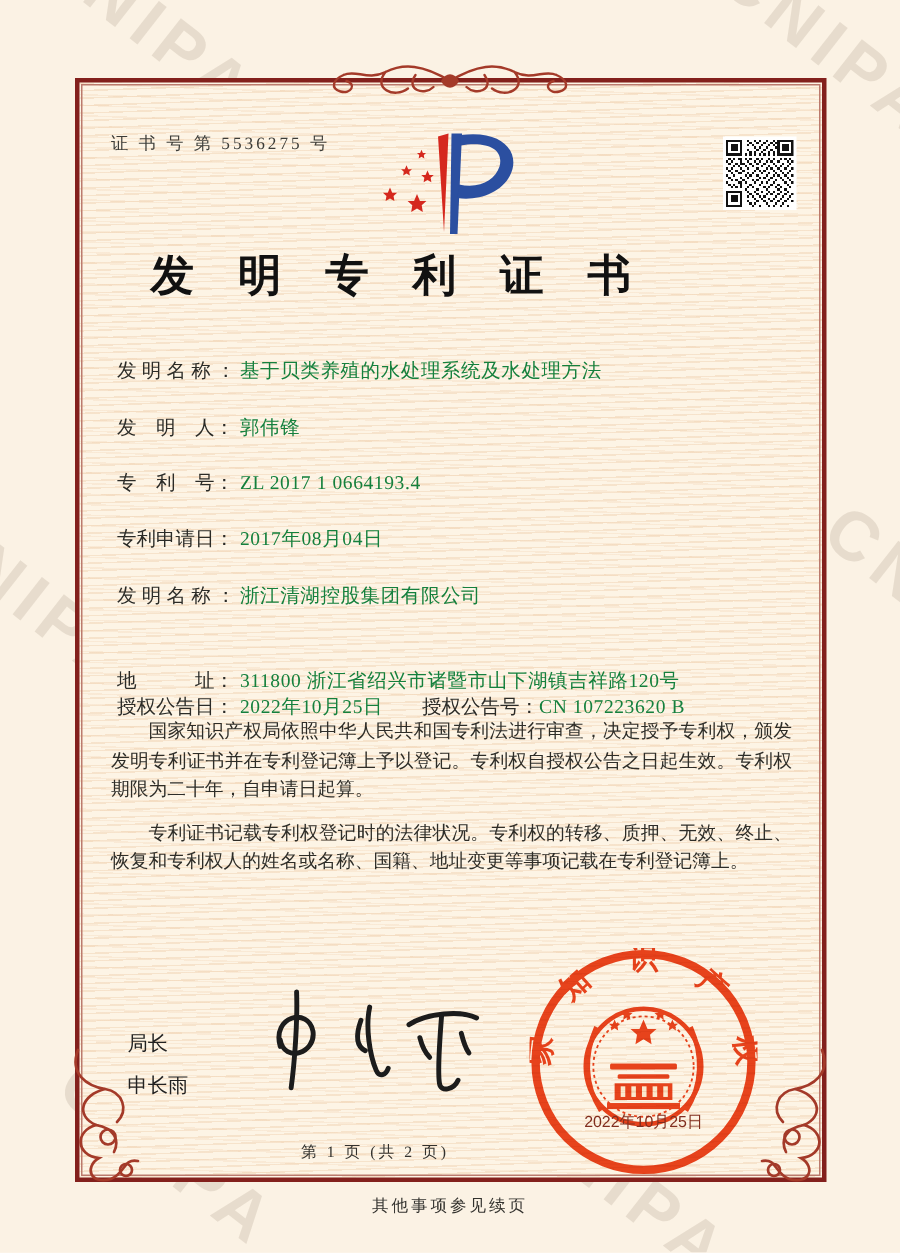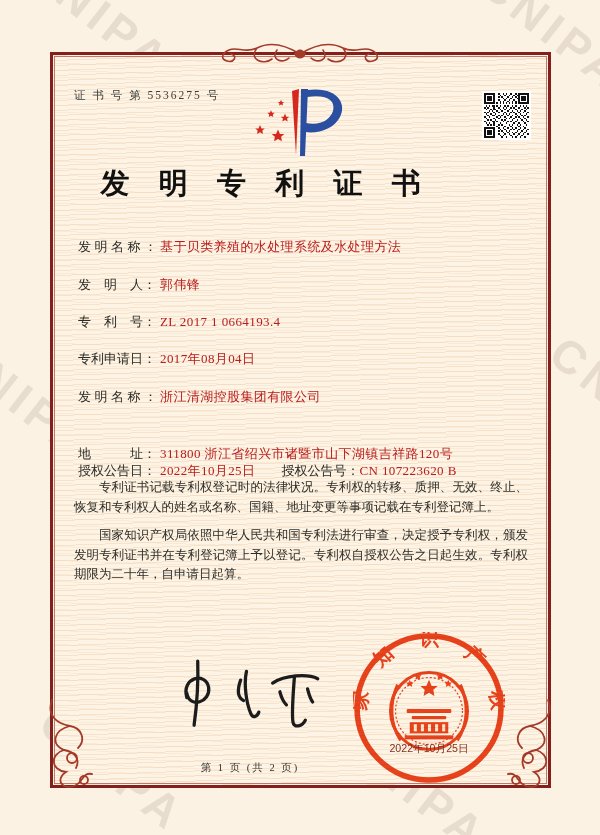--- a/index.html
+++ b/index.html
@@ -23,21 +23,21 @@
   .title{position:absolute;left:0;top:164px;width:521px;text-align:center;font-size:29px;
          font-weight:600;letter-spacing:11px;padding-left:11px;box-sizing:border-box;color:#111;}
 
   .logo{position:absolute;left:248px;top:86px;}
   .qr{position:absolute;left:482px;top:91px;width:49px;height:49px;background:#fff;padding:2px;box-sizing:border-box;}
 
   .fields{position:absolute;left:78px;top:238px;width:460px;font-size:13px;}
   .frow{position:absolute;left:0;white-space:nowrap;}
   .flabel{display:inline-block;width:82px;white-space:pre;color:#2b2b27;}
   .flabel.ls{letter-spacing:3.5px;text-align:right;}
-  .fvalue{color:#b91c1c;letter-spacing:0.4px;font-family:Liberation Serif, serif;}
+  .fvalue{color:#15803d;letter-spacing:0.4px;font-family:Liberation Serif, serif;}
   .fpair2{margin-left:26px;}
 
   .paras{position:absolute;left:74px;top:478px;width:454px;font-size:12.5px;line-height:19.5px;
          text-align:justify;color:#2e2d28;}
   .paras p{margin:0 0 9px 0;text-indent:2em;}
 
   .officer{position:absolute;left:85px;top:682px;font-size:13.5px;line-height:28px;color:#222;}
   .signature{position:absolute;left:165px;top:640px;}
 
   .seal{position:absolute;left:353px;top:632px;mix-blend-mode:multiply;opacity:0.95;}
@@ -146,24 +146,28 @@
     </div>
     <div class="frow" style="top:187px;margin-top:20px;">
       <span class="flabel">地　　　址：</span><span class="fvalue">311800 浙江省绍兴市诸暨市山下湖镇吉祥路120号</span>
     </div>
     <div class="frow" style="top:224px;">
       <span class="flabel">授权公告日：</span><span class="fvalue">2022年10月25日</span><span class="fpair2"><span class="flabel" style="width:auto;">授权公告号：</span><span class="fvalue">CN 107223620 B</span></span>
     </div>
   </div>
 
   <div class="paras">
+    <p>国家知识产权局依照中华人民共和国专利法进行审查，决定授予专利权，颁发发明专利证书并在专利登记簿上予以登记。专利权自授权公告之日起生效。专利权期限为二十年，自申请日起算。</p>
     <p>专利证书记载专利权登记时的法律状况。专利权的转移、质押、无效、终止、恢复和专利权人的姓名或名称、国籍、地址变更等事项记载在专利登记簿上。</p>
-    <p>国家知识产权局依照中华人民共和国专利法进行审查，决定授予专利权，颁发发明专利证书并在专利登记簿上予以登记。专利权自授权公告之日起生效。专利权期限为二十年，自申请日起算。</p>
-  </div>
-
+  </div>
+
+  <div class="officer">
+    <div>局长</div>
+    <div>申长雨</div>
+  </div>
 
   <svg class="signature" width="160" height="105" viewBox="0 0 220 110">
     <g stroke="#1c1c1c" stroke-width="4.5" fill="none" stroke-linecap="round" stroke-linejoin="round">
       <path d="M30,62 C22,34 56,26 60,48 C63,68 34,78 30,56"></path>
       <path d="M45,12 C46,40 43,78 40,100"></path>
       <path d="M104,38 C99,52 100,62 108,66"></path>
       <path d="M112,26 C108,44 112,70 118,84 C121,91 127,88 129,82"></path>
       <path d="M148,42 C165,31 196,29 210,36"></path>
       <path d="M178,33 C176,58 174,84 176,96 C177,104 189,102 193,93"></path>
       <path d="M158,54 C160,62 163,68 167,72"></path>
@@ -197,14 +201,15 @@
       <rect x="81" y="91" width="3" height="7" fill="#fdf4e5"></rect>
       <rect x="88" y="91" width="3" height="7" fill="#fdf4e5"></rect>
       <rect x="51" y="102" width="48" height="4"></rect>
       <path d="M44,52 C36,70 36,90 47,107" fill="none" stroke="#e83c12" stroke-width="3"></path>
       <path d="M106,52 C114,70 114,90 103,107" fill="none" stroke="#e83c12" stroke-width="3"></path>
     </g>
     <text x="75" y="118" text-anchor="middle" font-size="10.5" fill="#7c2516" font-family="'Liberation Sans','DejaVu Sans',sans-serif">2022年10月25日</text>
   </svg>
 
   <div class="page-indicator">第 1 页 (共 2 页)</div>
+  <div class="footer-note">其他事项参见续页</div>
 
 </div>
 
 </body></html>

